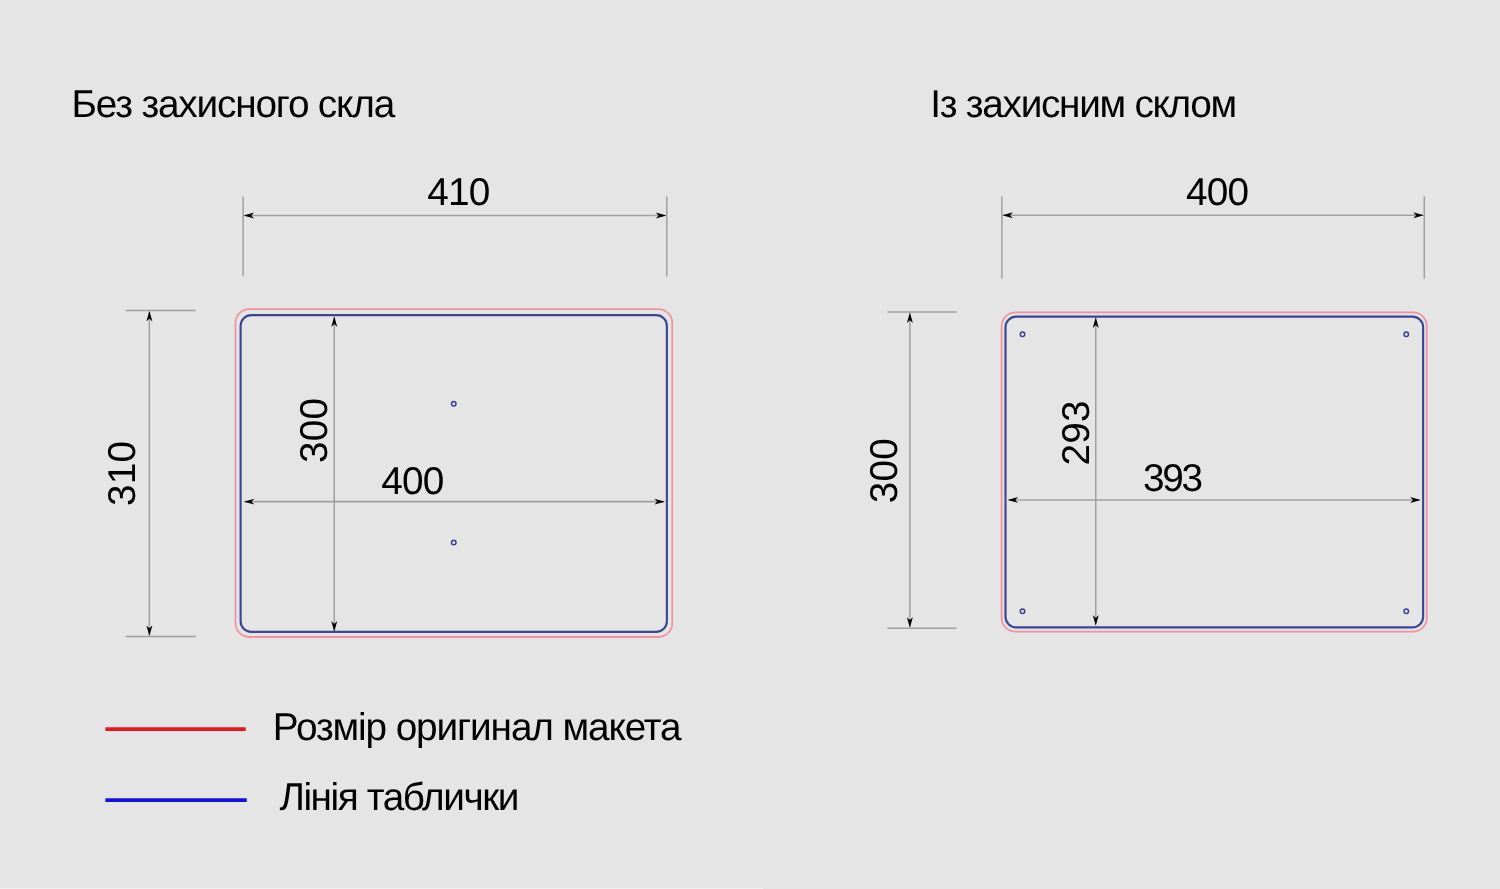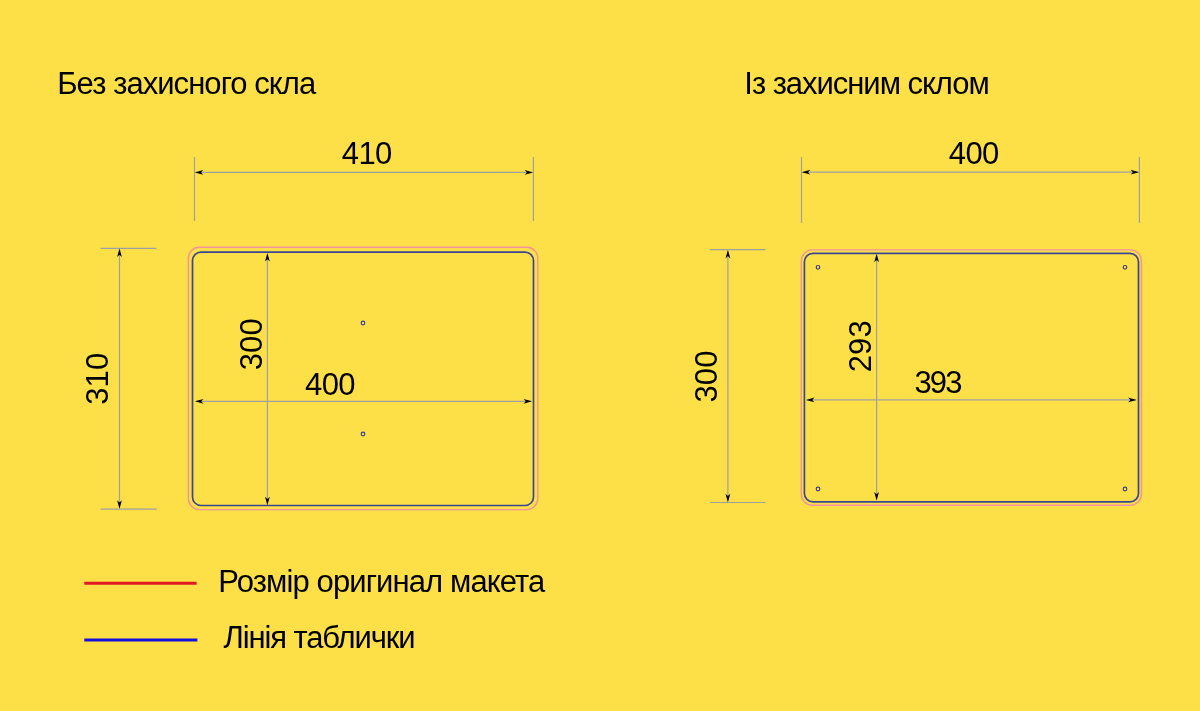--- a/index.html
+++ b/index.html
@@ -1,16 +1,16 @@
 <!DOCTYPE html>
 <html><head>
 <meta charset="utf-8">
 <style>
   html,body{margin:0;padding:0;background:#ffffff;}
-  .page{position:relative;width:1200px;height:711px;background:#fde047;overflow:hidden;
+  .page{position:relative;width:1200px;height:711px;background:#e5e5e5;overflow:hidden;
         font-family:"Liberation Sans", sans-serif;}
   svg text{font-family:"Liberation Sans", sans-serif;fill:#000000;}
 </style>
 </head>
 <body>
 <div class="page">
 <svg width="1200" height="711" viewBox="0 0 1200 711" xmlns="http://www.w3.org/2000/svg">
 
   <text x="57.2" y="93.5" font-size="31" textLength="259">Без захисного скла</text>
 

